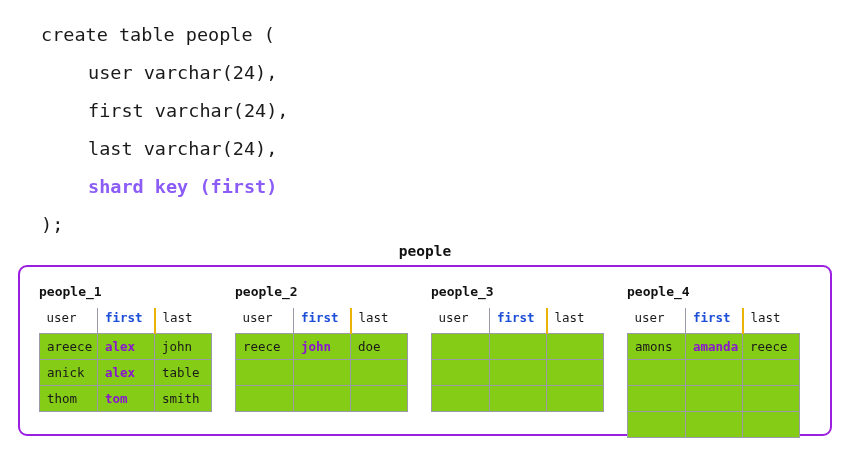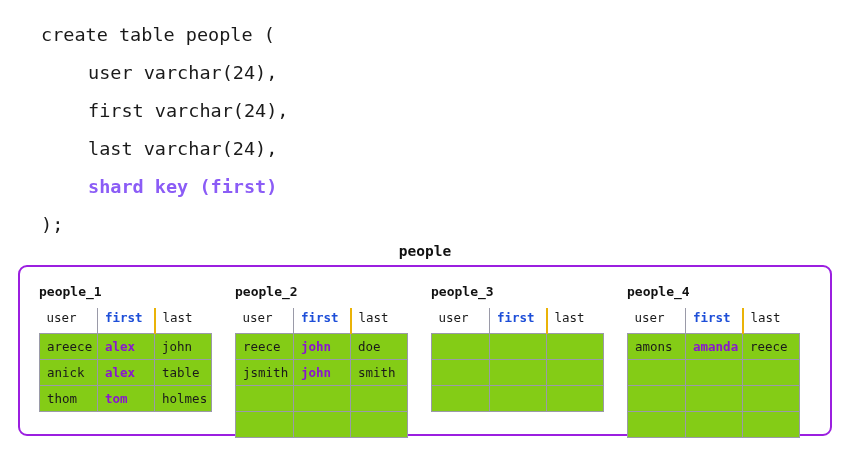--- a/index.html
+++ b/index.html
@@ -159,21 +159,21 @@
               <td class="col-last">john</td>
             </tr>
             <tr>
               <td class="col-user">anick</td>
               <td class="col-first">alex</td>
               <td class="col-last">table</td>
             </tr>
             <tr>
               <td class="col-user">thom</td>
               <td class="col-first">tom</td>
-              <td class="col-last">holmes</td>
+              <td class="col-last">smith</td>
             </tr>
           </tbody>
         </table>
       </div>
       <div class="shard">
         <div class="shard-title">people_2</div>
         <table class="shard-table">
           <colgroup>
             <col class="c-user">
             <col class="c-first">
@@ -186,25 +186,20 @@
               <th class="col-last">last</th>
             </tr>
           </thead>
           <tbody>
             <tr>
               <td class="col-user">reece</td>
               <td class="col-first">john</td>
               <td class="col-last">doe</td>
             </tr>
             <tr>
-              <td class="col-user">jsmith</td>
-              <td class="col-first">john</td>
-              <td class="col-last">smith</td>
-            </tr>
-            <tr>
               <td class="col-user empty"></td>
               <td class="col-first empty"></td>
               <td class="col-last empty"></td>
             </tr>
             <tr>
               <td class="col-user empty"></td>
               <td class="col-first empty"></td>
               <td class="col-last empty"></td>
             </tr>
           </tbody>

